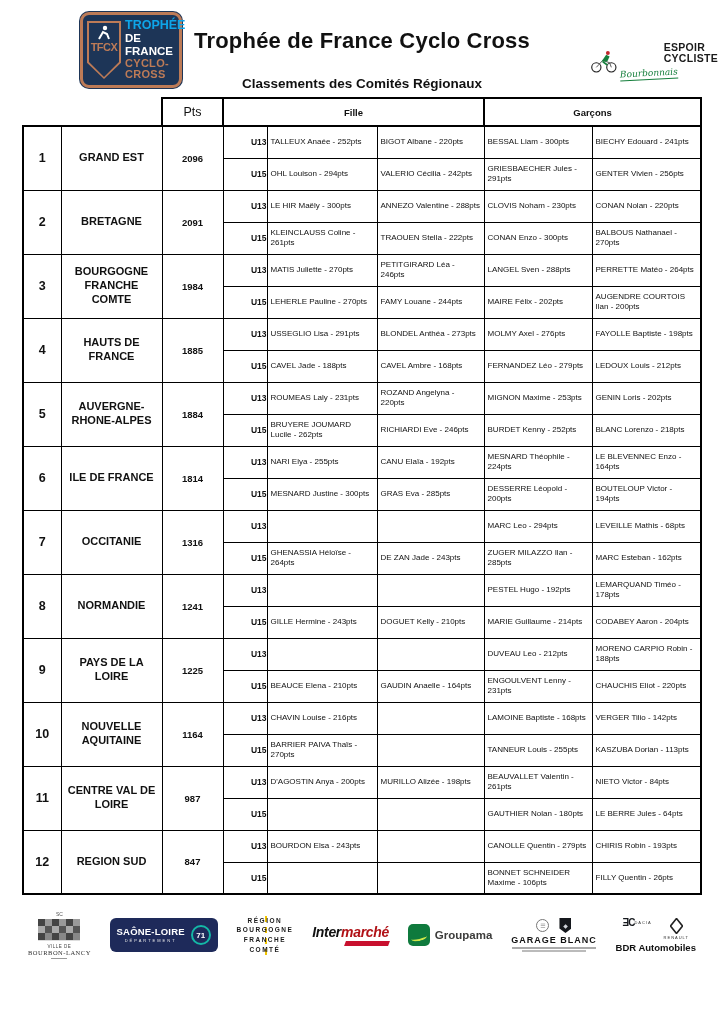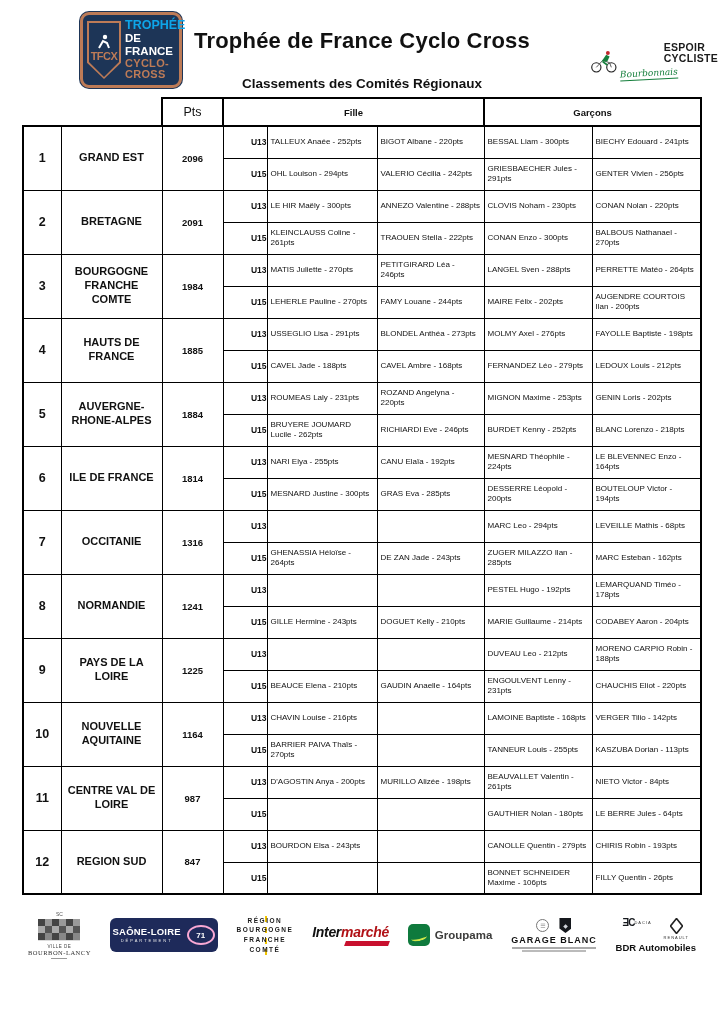--- a/index.html
+++ b/index.html
@@ -6,21 +6,21 @@
   body { background:#e8e8e8; font-family:"Liberation Sans", sans-serif; }
   .page { position:relative; width:724px; height:1024px; background:#ffffff; margin:0 auto; overflow:hidden; color:#111; }
 
   
   .title { position:absolute; top:28px; left:0; width:724px; text-align:center; font-size:22px; font-weight:bold; letter-spacing:0.2px; }
   .subtitle { position:absolute; top:76px; left:0; width:724px; text-align:center; font-size:13.5px; font-weight:bold; }
 
   
   .tfcx { position:absolute; top:12px; left:80px; width:102px; height:76px; background:#1d3557; border:3px solid #bd7b57; border-radius:9px; box-shadow:0 0 0 1px #1d3557; display:flex; align-items:center; padding:4px 5px 4px 4px; }
   .tfcx-shield-outer { width:34px; height:58px; background:#bd7b57; clip-path:polygon(0 0,100% 0,100% 72%,50% 100%,0 72%); display:flex; align-items:center; justify-content:center; flex:none; }
-  .tfcx-shield { width:30px; height:54px; background:#1d3557; clip-path:polygon(0 0,100% 0,100% 72%,50% 100%,0 72%); display:flex; flex-direction:column; align-items:center; justify-content:flex-start; padding-top:11px; }
+  .tfcx-shield { width:30px; height:54px; background:#1d3557; clip-path:polygon(0 0,100% 0,100% 72%,50% 100%,0 72%); display:flex; flex-direction:column; align-items:center; justify-content:flex-start; padding-top:2px; }
   .tfcx-abbr { color:#bd7b57; font-weight:bold; font-size:11px; letter-spacing:-0.5px; }
   .tfcx-text { margin-left:4px; line-height:1.05; }
   .tfcx-l1 { color:#0ea5e9; font-weight:bold; font-size:12.5px; }
   .tfcx-l2 { color:#fff; font-weight:bold; font-size:11.5px; }
   .tfcx-l3 { color:#bd7b57; font-weight:bold; font-size:11px; letter-spacing:0.3px; margin-top:1px; }
 
   
   .espoir { position:absolute; top:40px; left:590px; width:128px; display:flex; align-items:center; }
   .espoir-text { margin-left:2px; line-height:1.0; }
   .espoir-l1, .espoir-l2 { font-size:10.5px; font-weight:900; color:#1a1a1a; letter-spacing:0.3px;padding-left:44px; }
@@ -49,21 +49,21 @@
 
   .bl-top { font-size:5px; color:#555; }
   .bl-l1 { font-size:4.5px; color:#444; letter-spacing:0.5px; margin-top:1px; }
   .bl-l2 { font-size:6.5px; color:#333; letter-spacing:0.5px; font-family:"Liberation Serif", serif; }
   .bl-dash { width:16px; border-top:1px solid #999; margin-top:2px; }
 
   .sl-box { background:#1e2a5a; border-radius:6px; width:108px; height:34px; display:flex; align-items:center; justify-content:center; }
   .sl-txt { color:#fff; line-height:1; text-align:center; }
   .sl-name { font-weight:bold; font-size:9.5px; letter-spacing:0.2px; }
   .sl-sub { font-size:4px; letter-spacing:2px; color:#e8e8e8; margin-top:2px; }
-  .sl-badge { width:28px; height:20px; border:2px solid #f9a8d4; border-radius:50%; color:#fff; font-size:8px; font-weight:bold; display:flex; align-items:center; justify-content:center; margin-left:6px; flex:none; }
+  .sl-badge { width:20px; height:20px; border:2px solid #14b8a6; border-radius:50%; color:#fff; font-size:8px; font-weight:bold; display:flex; align-items:center; justify-content:center; margin-left:6px; flex:none; }
 
   .bfc { position:relative; line-height:1.5; text-align:center; }
   .bfc-line { font-size:6.5px; font-weight:bold; letter-spacing:1.5px; color:#1a1a1a; position:relative; z-index:1; }
   .bfc-dashes { position:absolute; left:50%; top:0; bottom:0; width:0; border-left:2px dashed #f2c500; z-index:0; }
 
   .im-word { font-size:14px; font-weight:900; font-style:italic; letter-spacing:-0.3px; }
   .im-p1 { color:#111; }
   .im-p2 { color:#b01116; }
   .im-bar { width:44px; height:5px; background:#c8102e; transform:skewX(-20deg); margin-top:1px; align-self:flex-end; }
 

